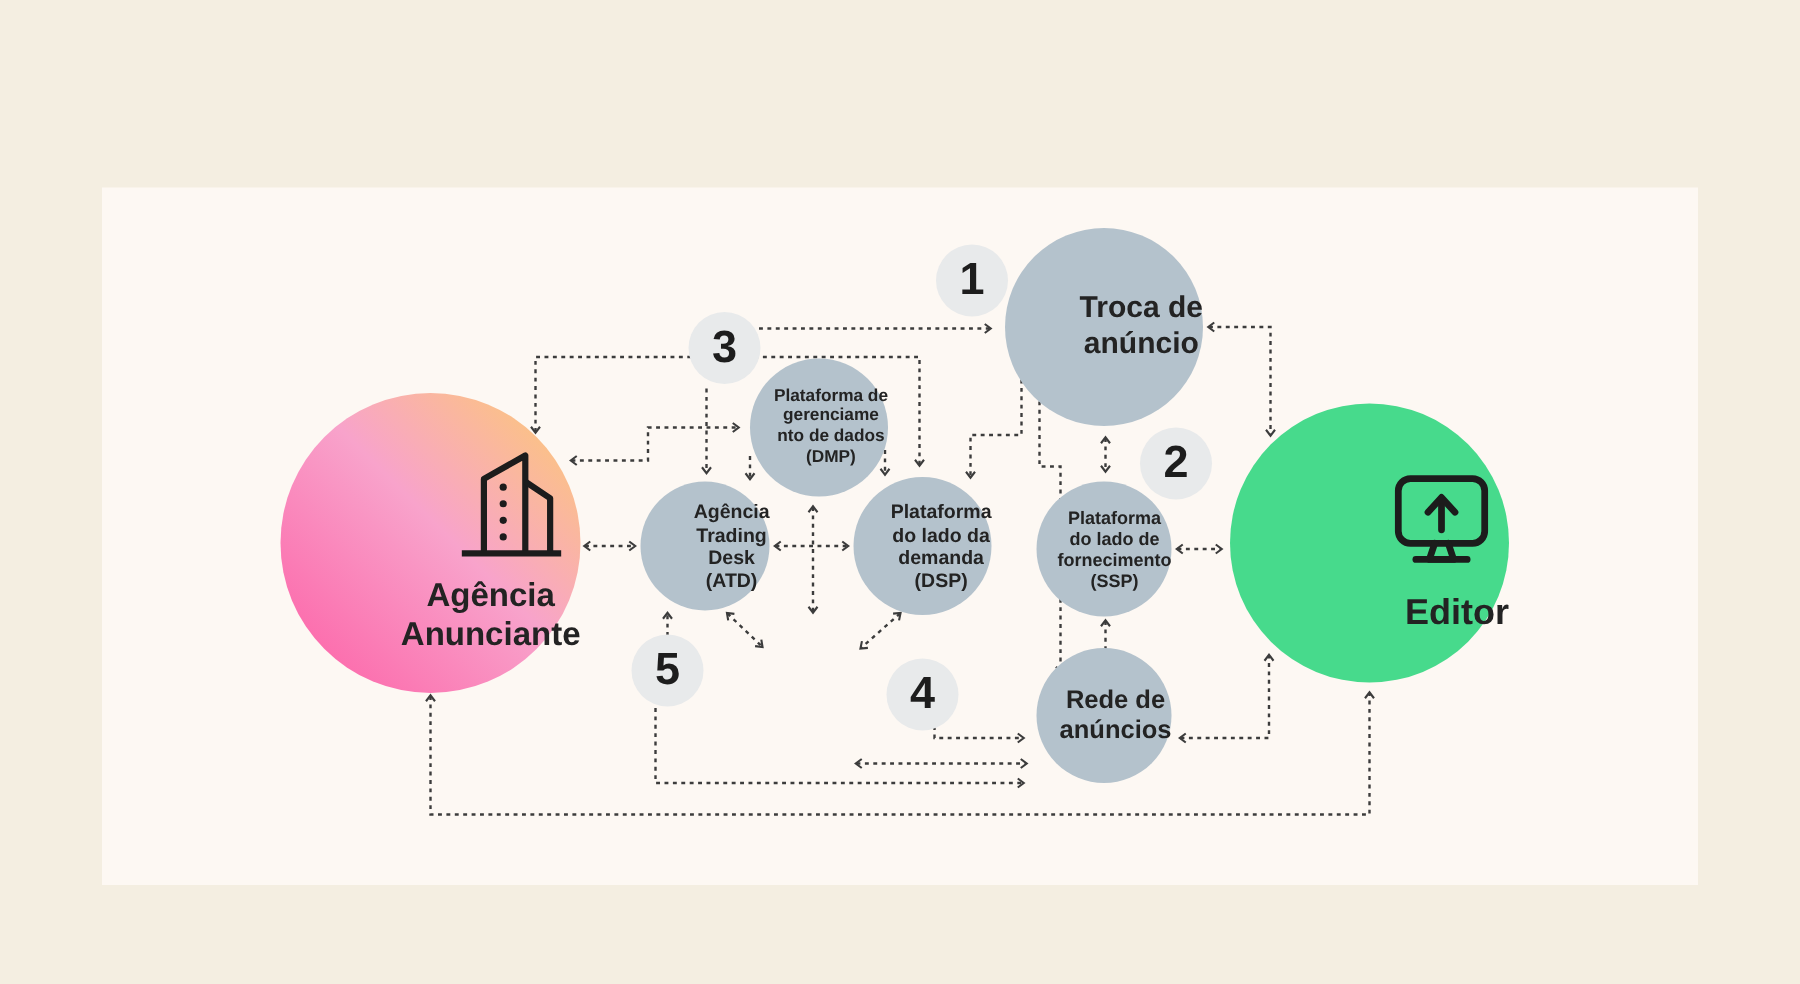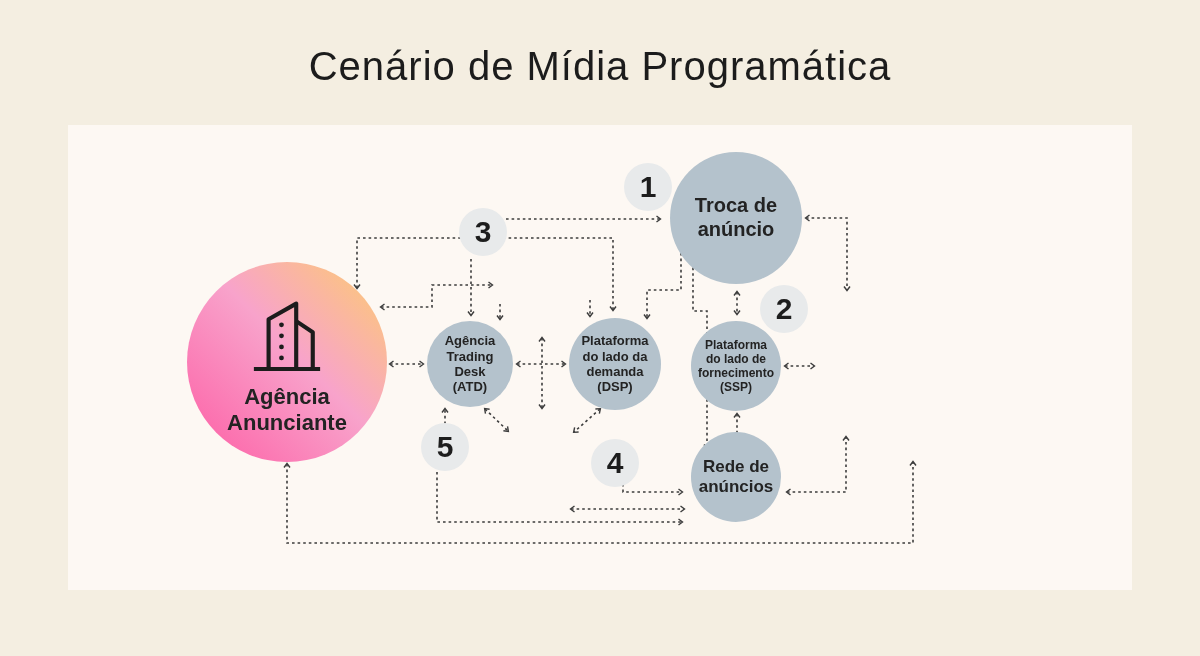--- a/index.html
+++ b/index.html
@@ -5,21 +5,21 @@
   html,body{margin:0;padding:0;}
   body{font-family:"Liberation Sans", sans-serif;}
   #stage{position:relative;width:1200px;height:656px;background:var(--page-bg);overflow:hidden;}
   #panel{position:absolute;left:68px;top:125px;width:1064px;height:465px;background:var(--panel-bg);}
   #title{position:absolute;left:0;top:44px;width:1200px;text-align:center;
          font-size:40px;font-weight:500;letter-spacing:1px;color:var(--text);}
   #wires{position:absolute;left:0;top:0;width:1200px;height:656px;z-index:1;}
   .arw{stroke:var(--arrow);stroke-width:1.6;fill:none;stroke-dasharray:2.6 3;}
   .ahead{stroke:var(--arrow);stroke-width:1.4;fill:none;}
   .node{position:absolute;z-index:2;border-radius:50%;background:var(--node-fill);
-        display:flex;flex-direction:column;align-items:center;justify-content:center;
+        display:flex;flex-direction:column;align-items:flex-end;justify-content:center;
         text-align:center;color:#232323;}
   .lbl{white-space:pre-line;font-weight:700;line-height:1.18;}
   .badge{position:absolute;z-index:3;width:48px;height:48px;border-radius:50%;
          background:var(--badge-fill);display:flex;align-items:center;justify-content:center;
          font-size:30px;font-weight:700;color:#1d1d1d;}
   
   #n-agencia{left:187px;top:262px;width:200px;height:200px;
      background:linear-gradient(225deg,var(--agency-orange) 2%,var(--agency-mid) 46%,var(--agency-pink) 86%);}
   #n-agencia .lbl{font-size:22px;}
   #n-editor{left:820px;top:269px;width:186px;height:186px;background:var(--editor-green);}
@@ -37,21 +37,20 @@
   #n-dados{left:495px;top:415px;width:96px;height:96px;}
   #n-dados .lbl{font-size:17px;}
   #n-rede{left:691px;top:432px;width:90px;height:90px;}
   #n-rede .lbl{font-size:17px;}
   .nodeicon{margin-bottom:4px;}
 </style>
 </head>
 <body>
 
 <div id="stage">
-  <div id="title">Cenário de Mídia Programática</div>
   <div id="panel"></div>
 
   <svg id="wires" viewBox="0 0 1200 656">
     <defs>
       <marker id="ah" markerWidth="9" markerHeight="9" refX="5" refY="4.5" orient="auto-start-reverse" markerUnits="userSpaceOnUse">
         <path class="ahead" d="M 1.5 1.5 L 5.5 4.5 L 1.5 7.5"></path>
       </marker>
     </defs>
     <path class="arw" d="M 506 219 H 660" marker-end="url(#ah)"></path>
     <path class="arw" d="M 357 288 V 238 H 613 V 310" marker-start="url(#ah)" marker-end="url(#ah)"></path>
@@ -89,24 +88,42 @@
         <circle cx="44" cy="40" r="2.6"></circle>
           <circle cx="44" cy="52" r="2.6"></circle>
         <circle cx="44" cy="64" r="2.6"></circle>
           <circle cx="44" cy="76" r="2.6"></circle>
       </g>
     </svg>
     <div class="lbl">Agência
 Anunciante</div>
   </div>
 
+  <div class="node" id="n-editor">
+    <svg class="nodeicon" width="90" height="90" viewBox="0 0 100 100">
+      <g fill="none" stroke="#1c1c1c" stroke-width="5" stroke-linejoin="round" stroke-linecap="round">
+        <rect x="18" y="20" width="64" height="48" rx="9"></rect>
+        <path d="M 50 58 V 35"></path>
+        <path d="M 40 45 L 50 34 L 60 45"></path>
+        <path d="M 45 68 L 41 80 H 59 L 55 68"></path>
+        <path d="M 31 80 H 69"></path>
+      </g>
+    </svg>
+    <div class="lbl">Editor</div>
+  </div>
 
   <div class="node" id="n-troca">
     <div class="lbl">Troca de
 anúncio</div>
+  </div>
+  <div class="node" id="n-dmp">
+    <div class="lbl">Plataforma de
+gerenciame
+nto de dados
+(DMP)</div>
   </div>
   <div class="node" id="n-atd">
     <div class="lbl">Agência
 Trading
 Desk
 (ATD)</div>
   </div>
   <div class="node" id="n-dsp">
     <div class="lbl">Plataforma
 do lado da

